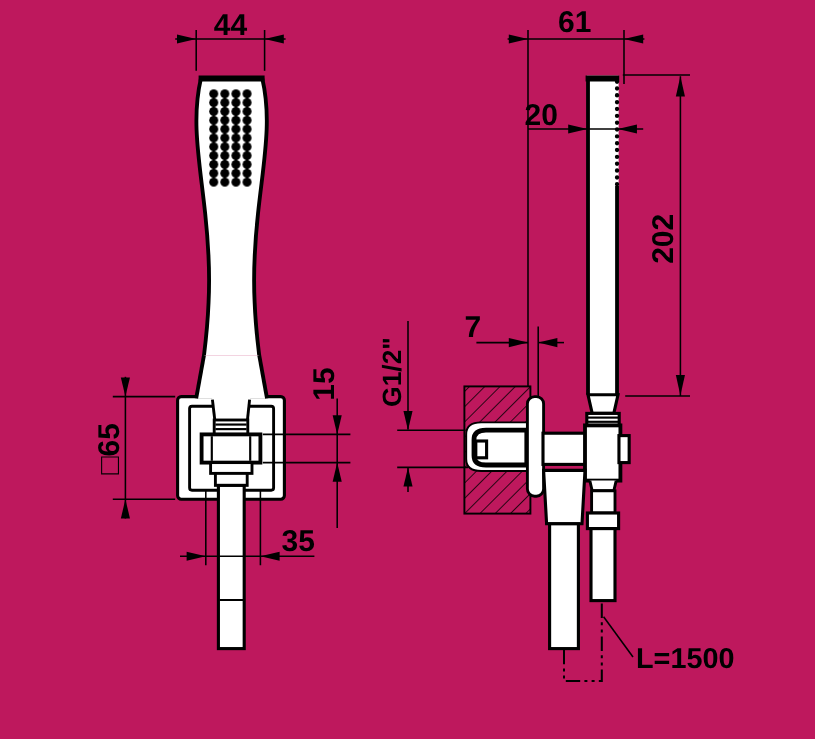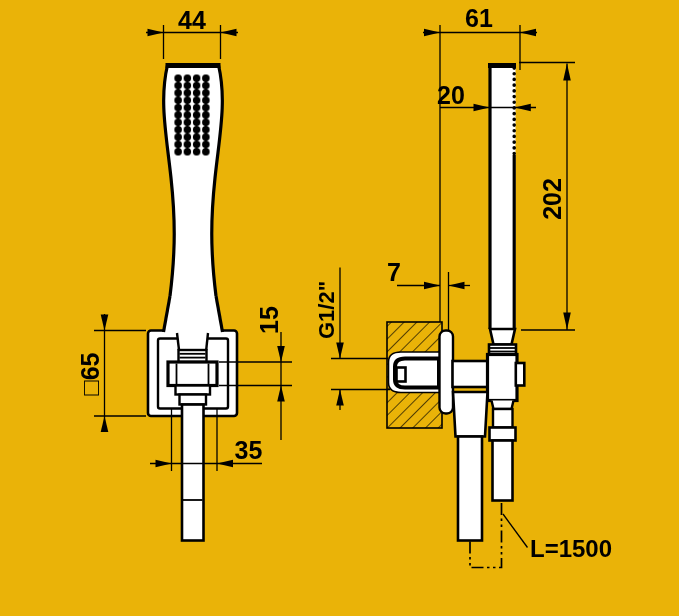--- a/index.html
+++ b/index.html
@@ -1,16 +1,16 @@
 <!DOCTYPE html>
 <html><head>
 <meta charset="utf-8">
 <style>
   html,body{margin:0;padding:0;background:#fff;}
-  #stage{position:relative;width:679px;height:616px;background:#eab308;overflow:hidden;
+  #stage{position:relative;width:679px;height:616px;background:#be185d;overflow:hidden;
          font-family:"Liberation Sans",sans-serif;}
   svg{position:absolute;left:0;top:0;}
   .thin{stroke:#000;stroke-width:1.3;fill:none}
   .med{stroke:#000;stroke-width:2.4;fill:none}
   .med2{stroke:#000;stroke-width:2.6;fill:none}
   .bold{stroke:#000;stroke-width:3.2;fill:none}
   .heavy{stroke:#000;stroke-width:5;fill:none}
   .inner{stroke:#000;stroke-width:1.8;fill:none}
   .wfill{fill:#ffffff}
   .blk{fill:#000}

